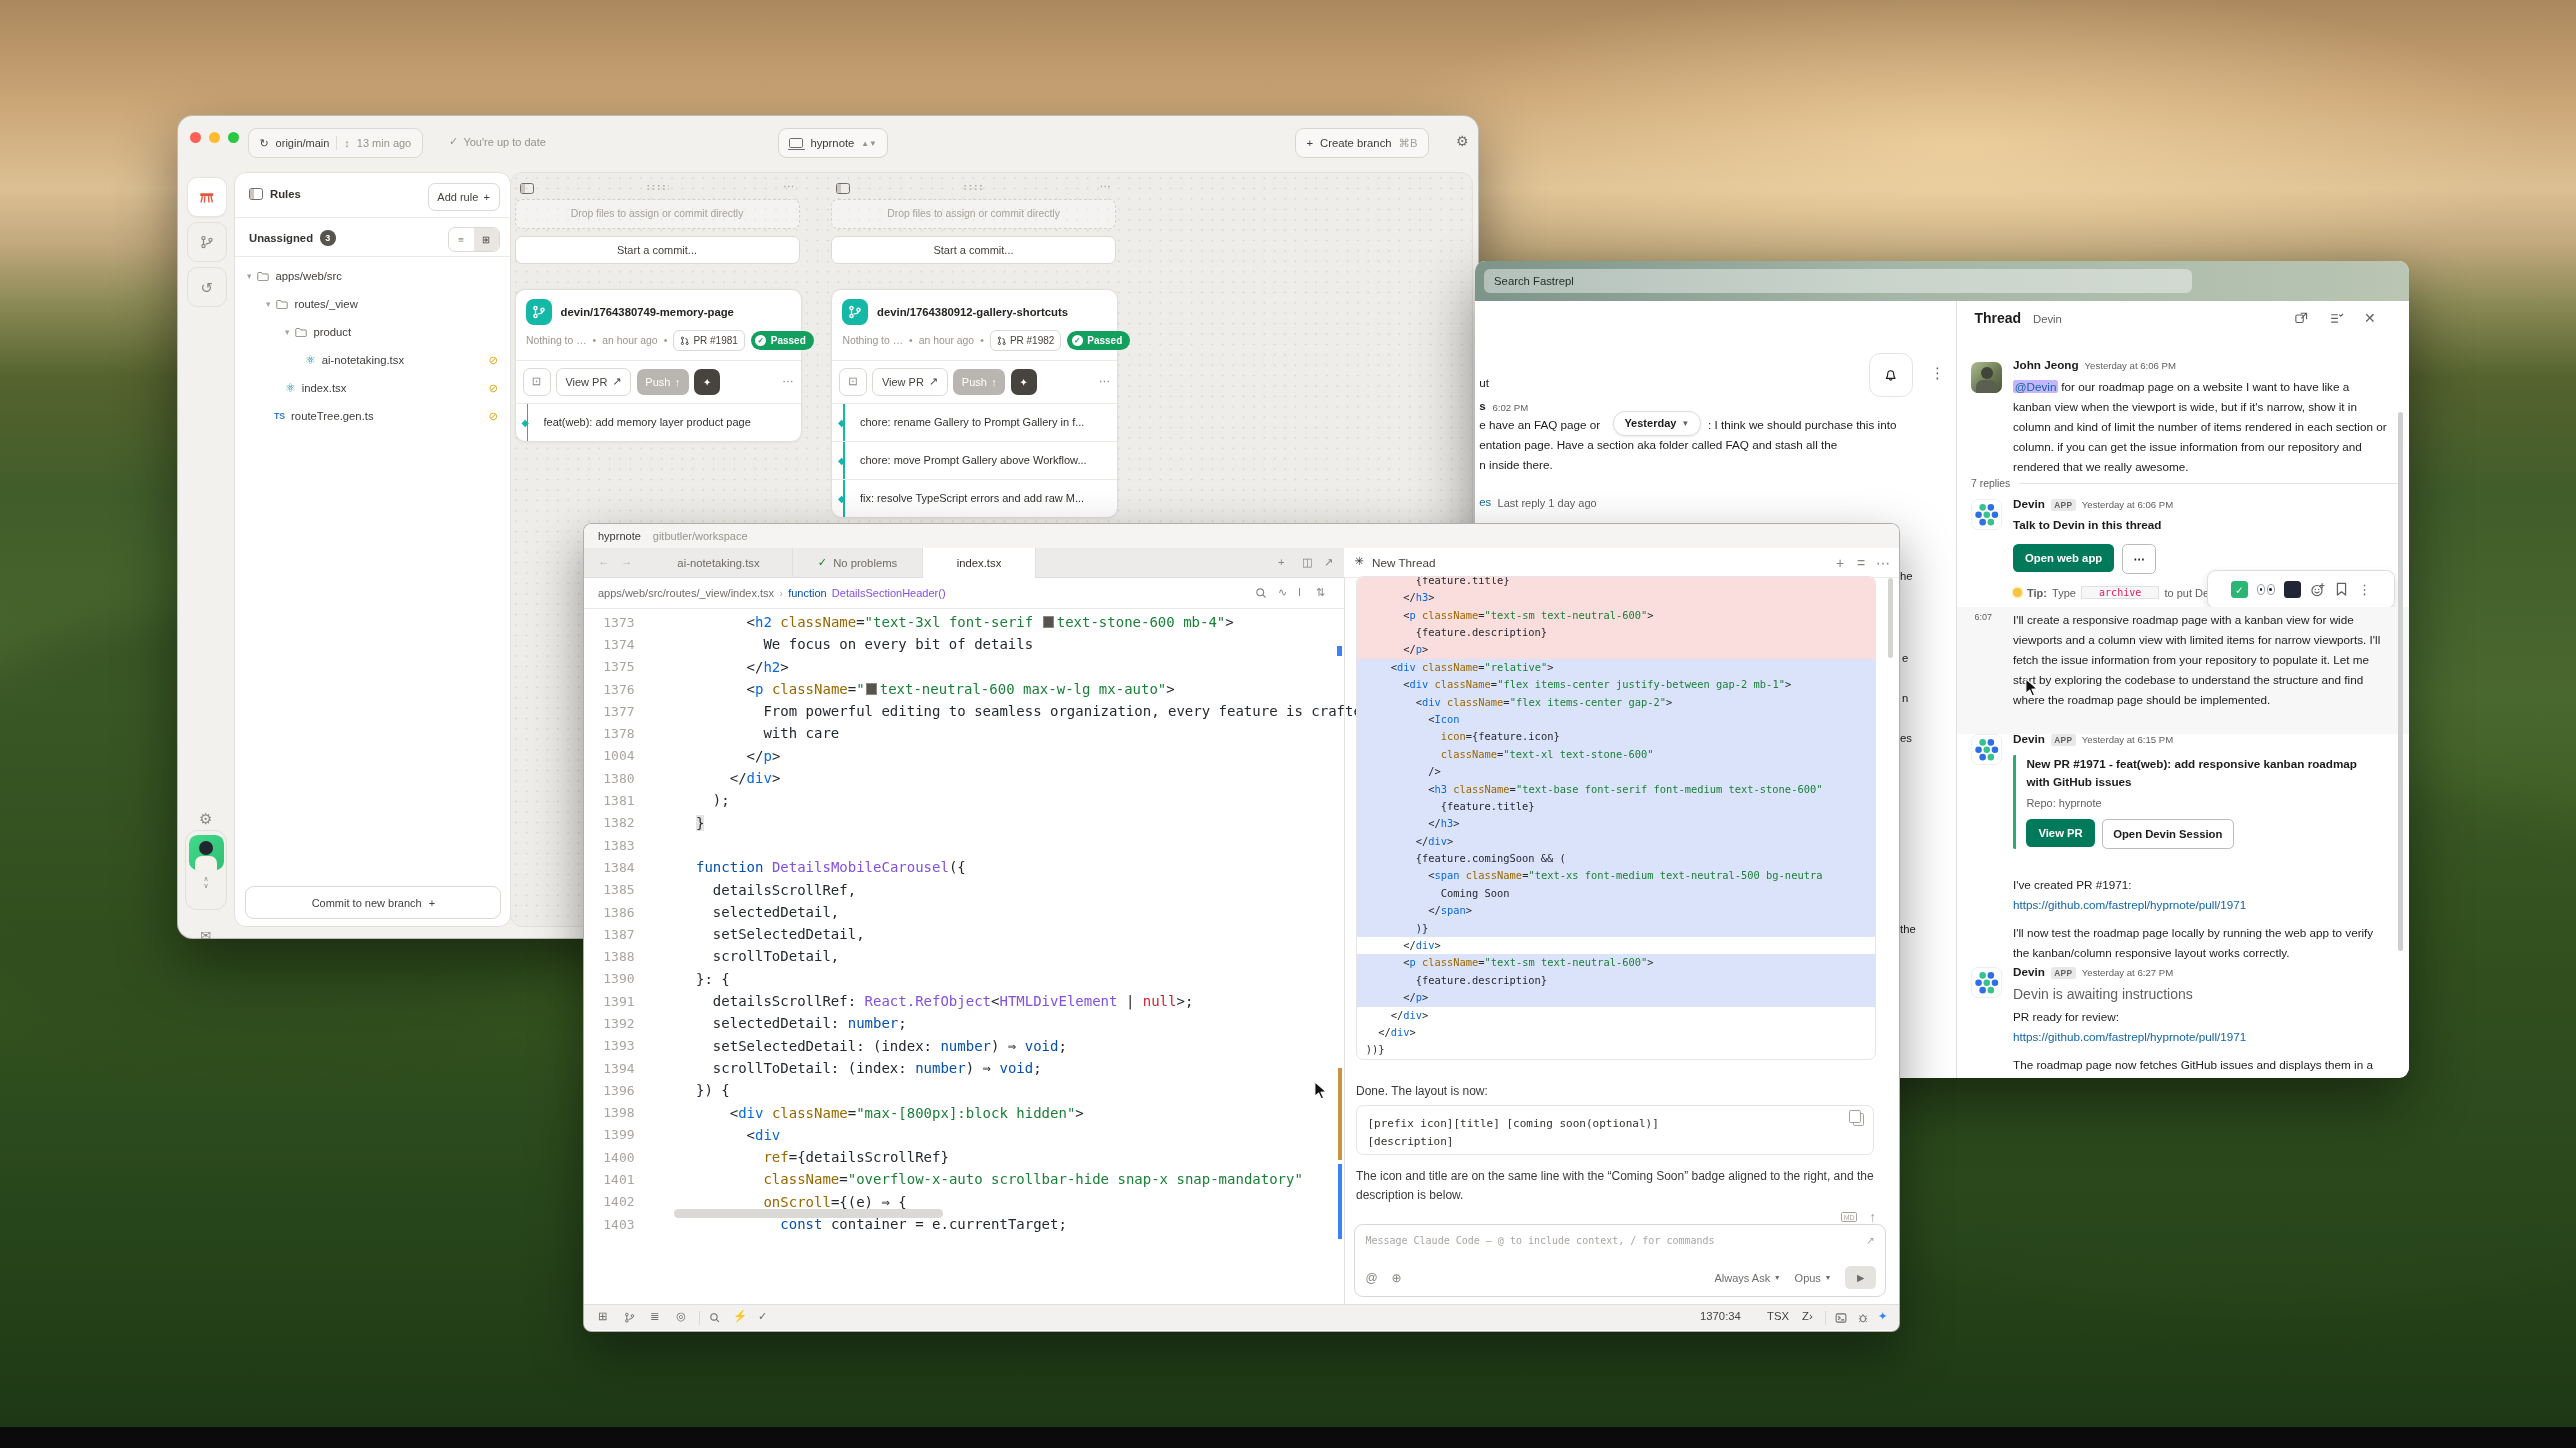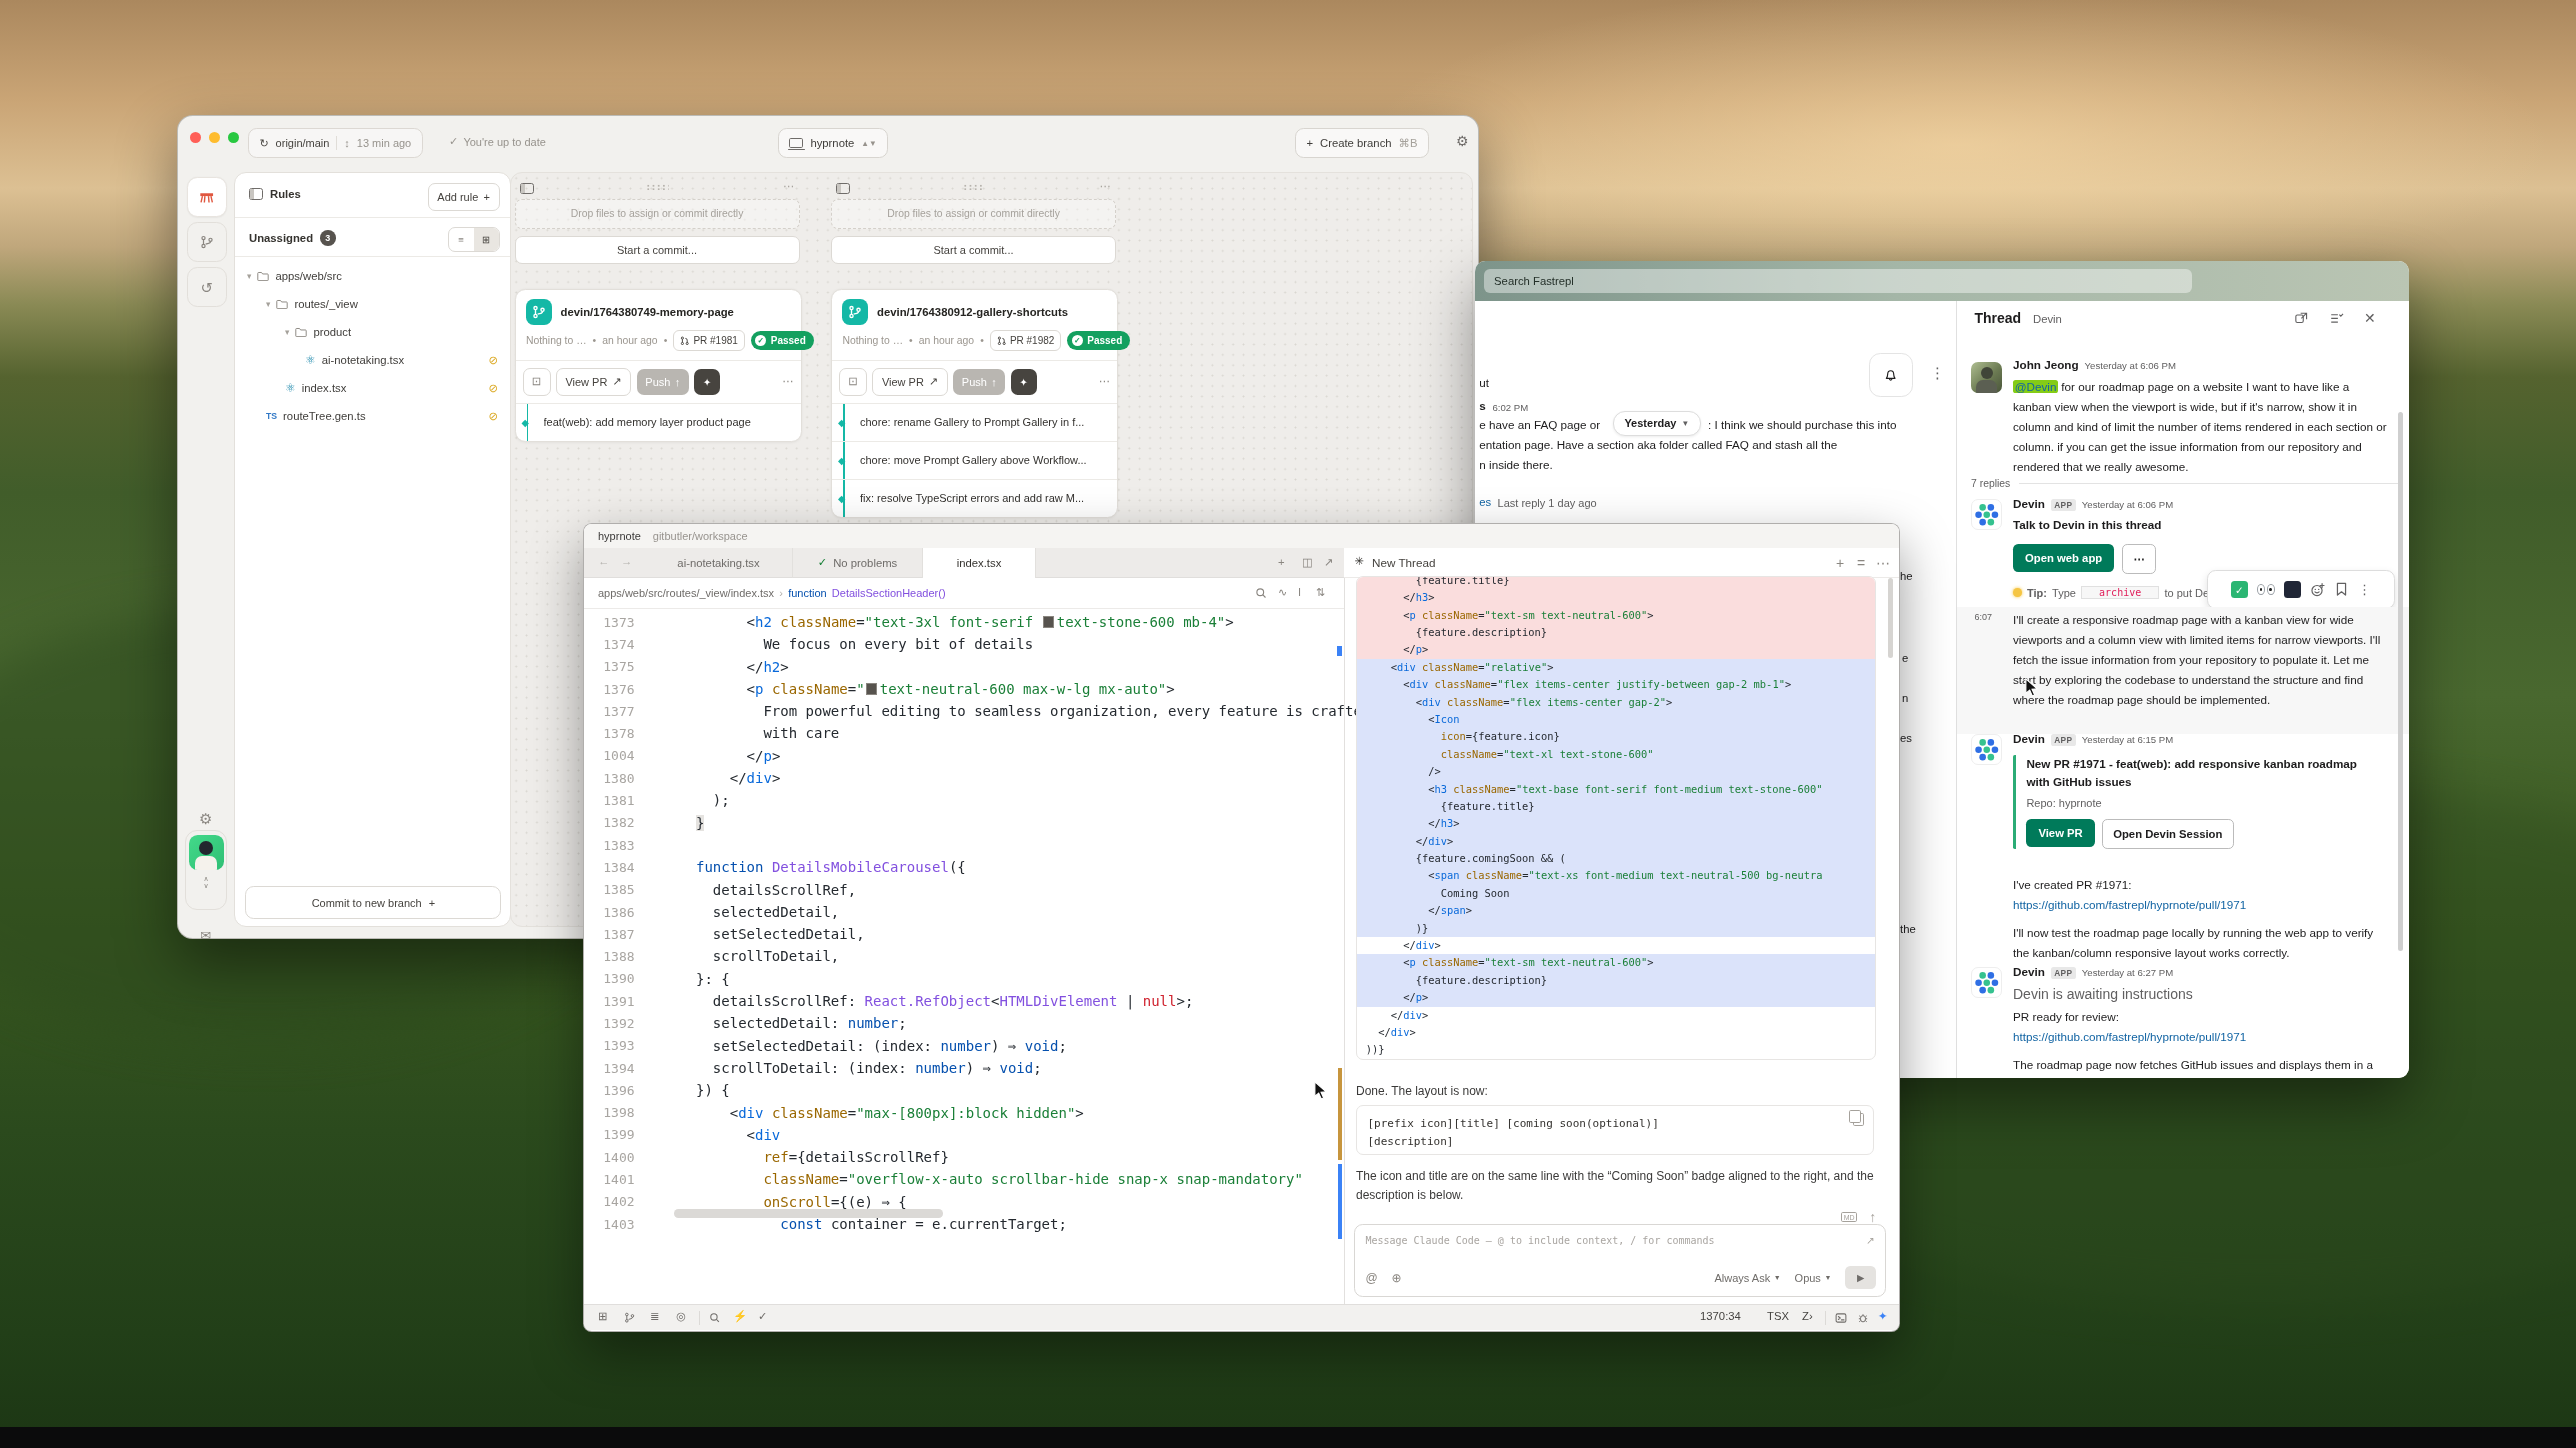--- a/index.html
+++ b/index.html
@@ -101,21 +101,21 @@
   #thread-panel{position:absolute;left:481px;top:40px;width:454px;height:777px;background:#fff;border-left:0.9px solid #e0e0e0;box-sizing:border-box;font-size:11.7px;color:#1d1c1d;}
   .th-avatar{position:absolute;width:31px;height:31px;border-radius:7px;overflow:hidden;}
   .avatar-photo{background:linear-gradient(135deg,#a3b286 10%,#6c7b53 55%,#49543a);position:relative;}
   .avatar-photo:before{content:"";position:absolute;left:9.6px;top:5.2px;width:12px;height:12px;border-radius:50%;background:#404538;}
   .avatar-photo:after{content:"";position:absolute;left:5.2px;top:18px;width:21px;height:13px;border-radius:7px 7px 0 0;background:#5b5f52;}
   .avatar-devin{background:#fff;border:0.9px solid #eee;box-sizing:border-box;}
   .name-row{position:absolute;display:flex;align-items:baseline;gap:6px;}
   .name-row b{font-size:11.7px;color:#1d1c1d;}
   .app-badge{font-size:8.3px;font-weight:bold;color:#616061;background:#e8e8e8;border-radius:2.6px;padding:0.9px 3.5px;letter-spacing:0.3px;}
   .th-body{position:absolute;width:377px;line-height:20px;color:#1d1c1d;}
-  .mention{color:#1264a3;background:#84cc16;border-radius:2.6px;padding:0 1.7px;}
+  .mention{color:#1264a3;background:#c4b5fd;border-radius:2.6px;padding:0 1.7px;}
   .divider-row{position:absolute;left:0;width:100%;display:flex;align-items:center;gap:8.7px;padding-left:14px;box-sizing:border-box;color:#616061;font-size:10.4px;}
   .divider-row .line{flex:1;height:0.9px;background:#e3e3e3;margin-right:12px;}
   .btn-slack-green{display:inline-flex;align-items:center;justify-content:center;height:28px;padding:0 12px;border-radius:5.2px;background:#007a5a;color:#fff;font-weight:bold;font-size:11.3px;}
   .btn-slack-outline{display:inline-flex;align-items:center;justify-content:center;height:28px;padding:0 10.4px;border-radius:5.2px;border:0.9px solid #bbb;background:#fff;color:#1d1c1d;font-weight:bold;font-size:11.3px;}
   .tip-row{position:absolute;display:flex;align-items:center;gap:5.2px;font-size:11px;color:#616061;white-space:nowrap;}
   .bulb{width:8.7px;height:8.7px;border-radius:50%;background:#f5c542;box-shadow:0 0 3.5px #f5c542;}
   .code-chip{font-family:"DejaVu Sans Mono",monospace;font-size:10px;color:#e01e5a;background:#f7f7f7;border:0.9px solid #e0e0e0;border-radius:0;padding:0 17px;}
   #hover-toolbar{position:absolute;left:250px;top:269px;width:186px;height:37px;background:#fff;border:0.9px solid #ddd;border-radius:8.7px;box-shadow:0 3.5px 8.7px rgba(0,0,0,.12);display:flex;align-items:center;justify-content:center;gap:9.6px;}
   .emo-check{width:16.5px;height:16.5px;border-radius:3.5px;background:#2bb673;color:#fff;font-size:10.4px;display:flex;align-items:center;justify-content:center;}
   .emo-eyes{width:17.4px;height:10.4px;display:flex;gap:1.7px;}
@@ -306,21 +306,21 @@
           <div class="tree-row" style="padding-left: 70px;">
             <span class="tr-ico react">⚛</span>
             <span class="tr-label">ai-notetaking.tsx</span>
             <span class="tr-status">⊘</span>
           </div>
           <div class="tree-row" style="padding-left: 50px;">
             <span class="tr-ico react">⚛</span>
             <span class="tr-label">index.tsx</span>
             <span class="tr-status">⊘</span>
           </div>
-          <div class="tree-row" style="padding-left: 31px;">
+          <div class="tree-row" style="padding-left: 39px;">
             <span class="tr-ico ts">TS</span>
             <span class="tr-label">routeTree.gen.ts</span>
             <span class="tr-status">⊘</span>
           </div>
         </div>
       <div id="sb-commitbtn">
         <span>Commit to new branch</span>
         <span>+</span>
       </div>
     </div>

